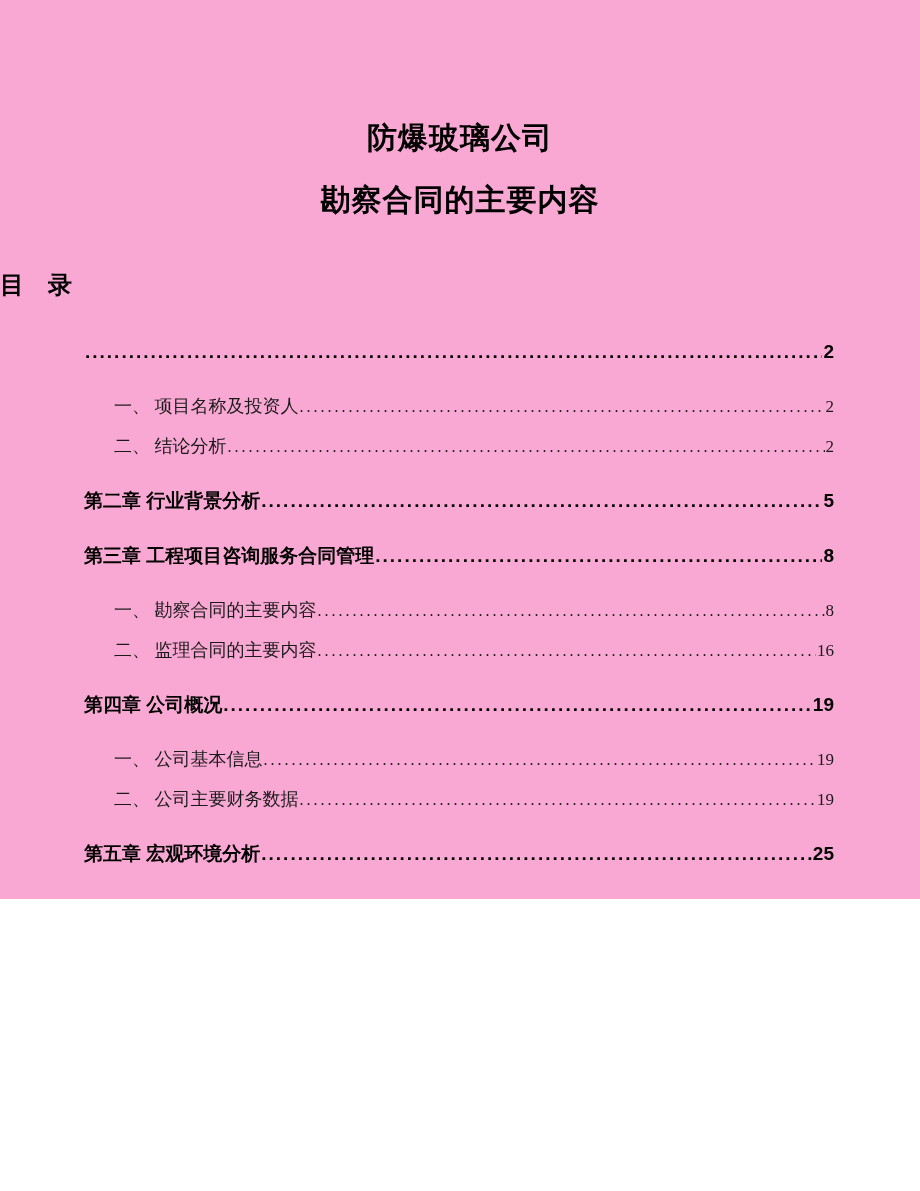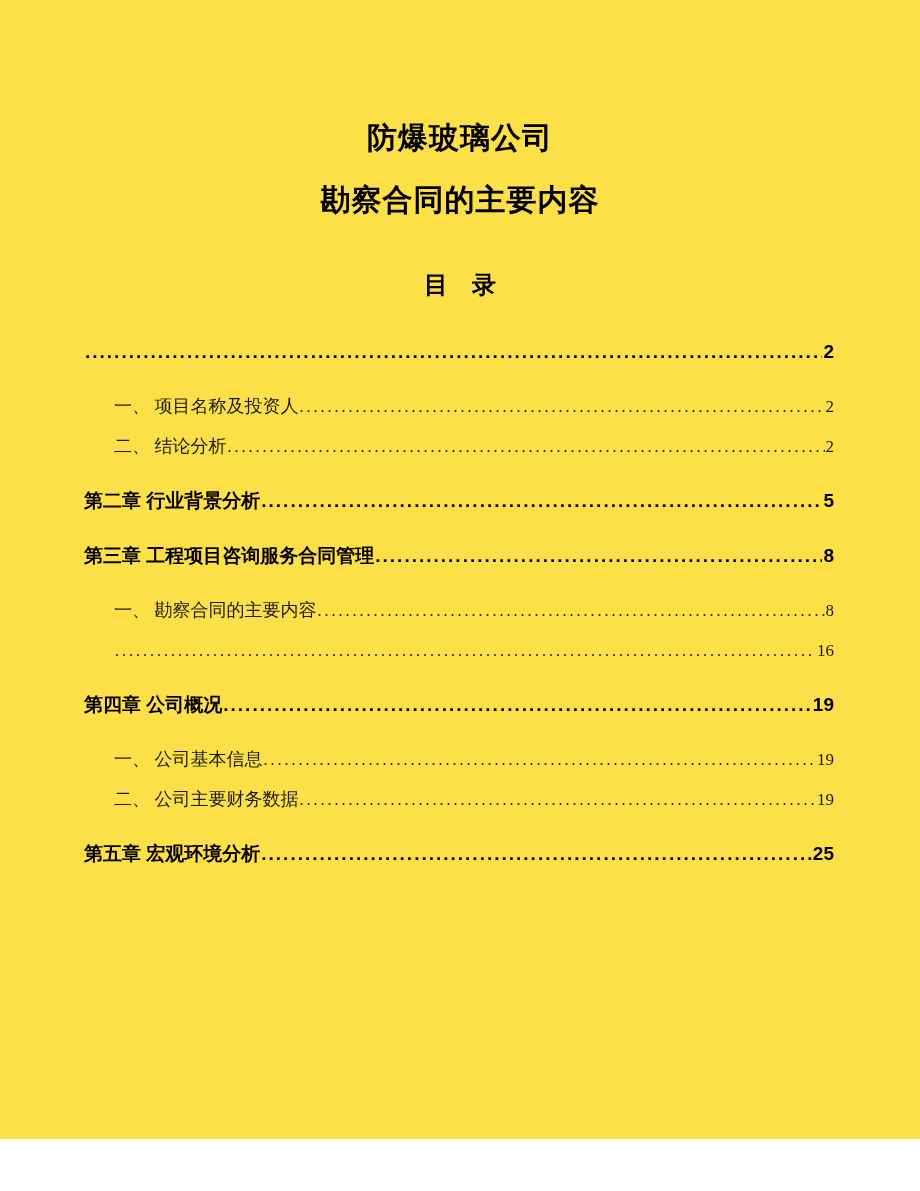--- a/index.html
+++ b/index.html
@@ -3,22 +3,22 @@
 <meta charset="utf-8">
 <style>
   html, body {
     margin: 0;
     padding: 0;
     background: #ffffff;
   }
   .page {
     position: relative;
     width: 920px;
-    height: 1139px;
-    background: #fde047;
+    height: 899px;
+    background: #f9a8d4;
     color: #000000;
     font-family: "Liberation Serif", serif;
     overflow: hidden;
   }
   .doc-title {
     margin: 123px 0 0 0;
     text-align: center;
     font-family: "Liberation Sans", sans-serif;
     font-weight: 700;
     font-size: 30px;
@@ -29,21 +29,21 @@
     margin: 32px 0 0 0;
     text-align: center;
     font-family: "Liberation Sans", sans-serif;
     font-weight: 700;
     font-size: 30px;
     line-height: 30px;
     letter-spacing: 1px;
   }
   .toc-heading {
     margin: 57px 0 0 0;
-    text-align: center;
+    text-align: left;
     font-family: "Liberation Sans", sans-serif;
     font-weight: 700;
     font-size: 24px;
     line-height: 26px;
   }
   .toc {
     margin: 41px 86px 0 84px; 
   }
   .toc-row {
     display: flex;
@@ -123,20 +123,21 @@
     <span class="toc-label">第三章 工程项目咨询服务合同管理</span>
     <span class="toc-dots"></span>
     <span class="toc-page">8</span>
   </div>
       <div class="toc-row sub">
     <span class="toc-label">一、 勘察合同的主要内容</span>
     <span class="toc-dots"></span>
     <span class="toc-page">8</span>
   </div>
       <div class="toc-row sub">
+    <span class="toc-label">二、 监理合同的主要内容</span>
     <span class="toc-dots"></span>
     <span class="toc-page">16</span>
   </div>
       <div class="toc-row chapter">
     <span class="toc-label">第四章 公司概况</span>
     <span class="toc-dots"></span>
     <span class="toc-page">19</span>
   </div>
       <div class="toc-row sub">
     <span class="toc-label">一、 公司基本信息</span>

